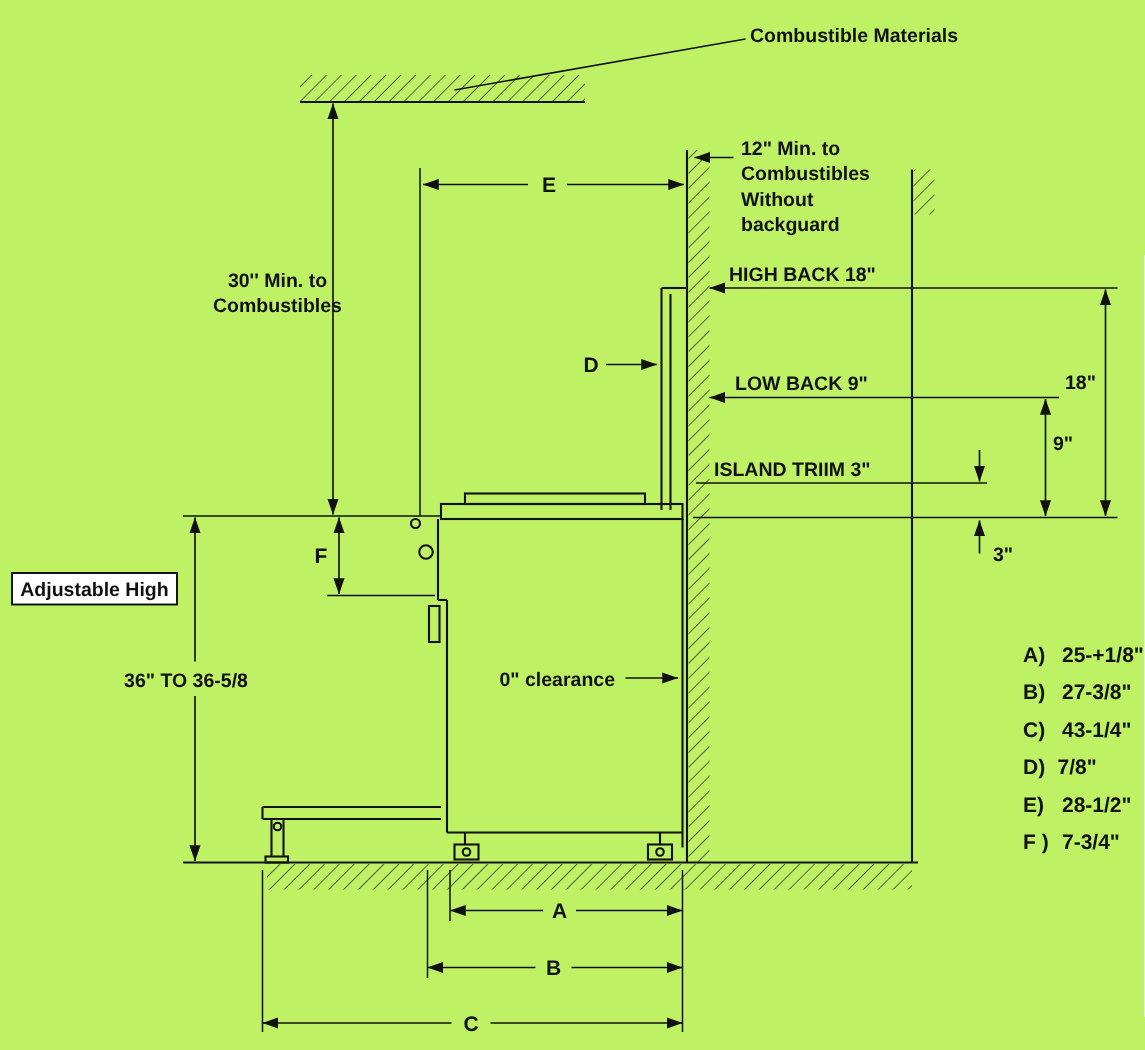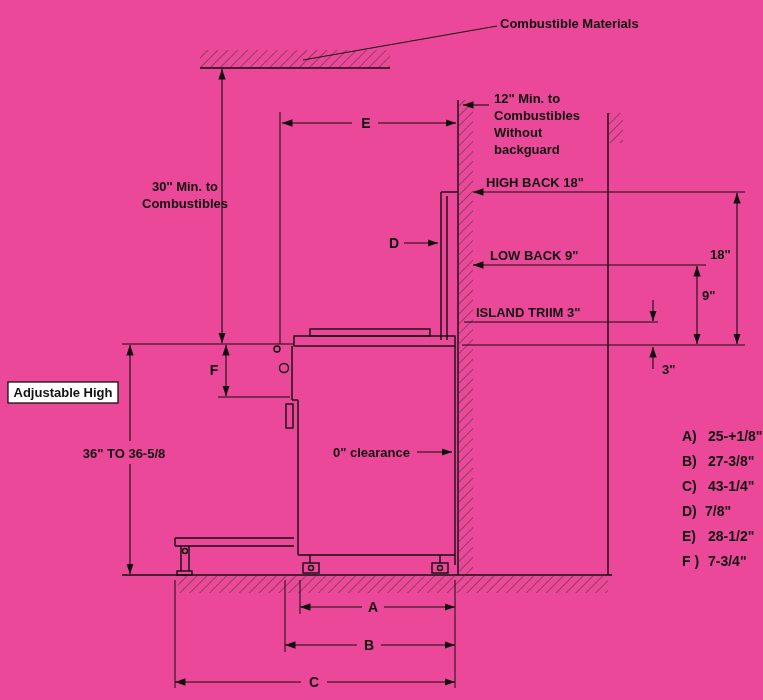--- a/index.html
+++ b/index.html
@@ -1,16 +1,16 @@
 <!DOCTYPE html>
 <html><head>
 <meta charset="utf-8">
 <style>
   html, body { margin:0; padding:0; background:#ffffff; }
-  .stage { position:relative; width:763px; height:700px; background:#ec4899; overflow:hidden; }
+  .stage { position:relative; width:763px; height:700px; background:#bef264; overflow:hidden; }
   svg text { font-family:"Liberation Sans", sans-serif; fill:#111; }
   .t   { font-size:13px; font-weight:700; }
   .t14 { font-size:14px; font-weight:700; }
   .ln  { stroke:#111; stroke-width:1.4; fill:none; }
   .dim { stroke:#111; stroke-width:1.1; fill:none; }
   .thin{ stroke:#111; stroke-width:1; fill:none; }
 </style>
 </head>
 <body>
 

